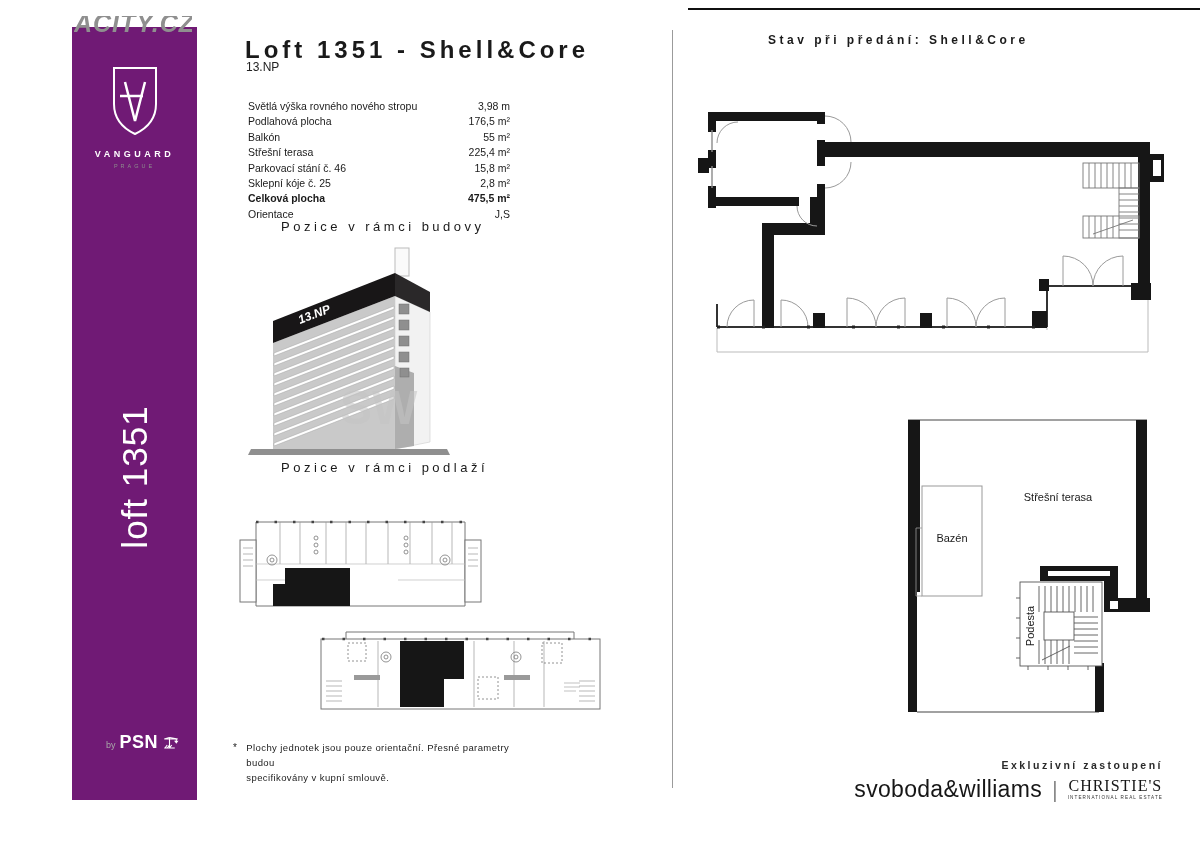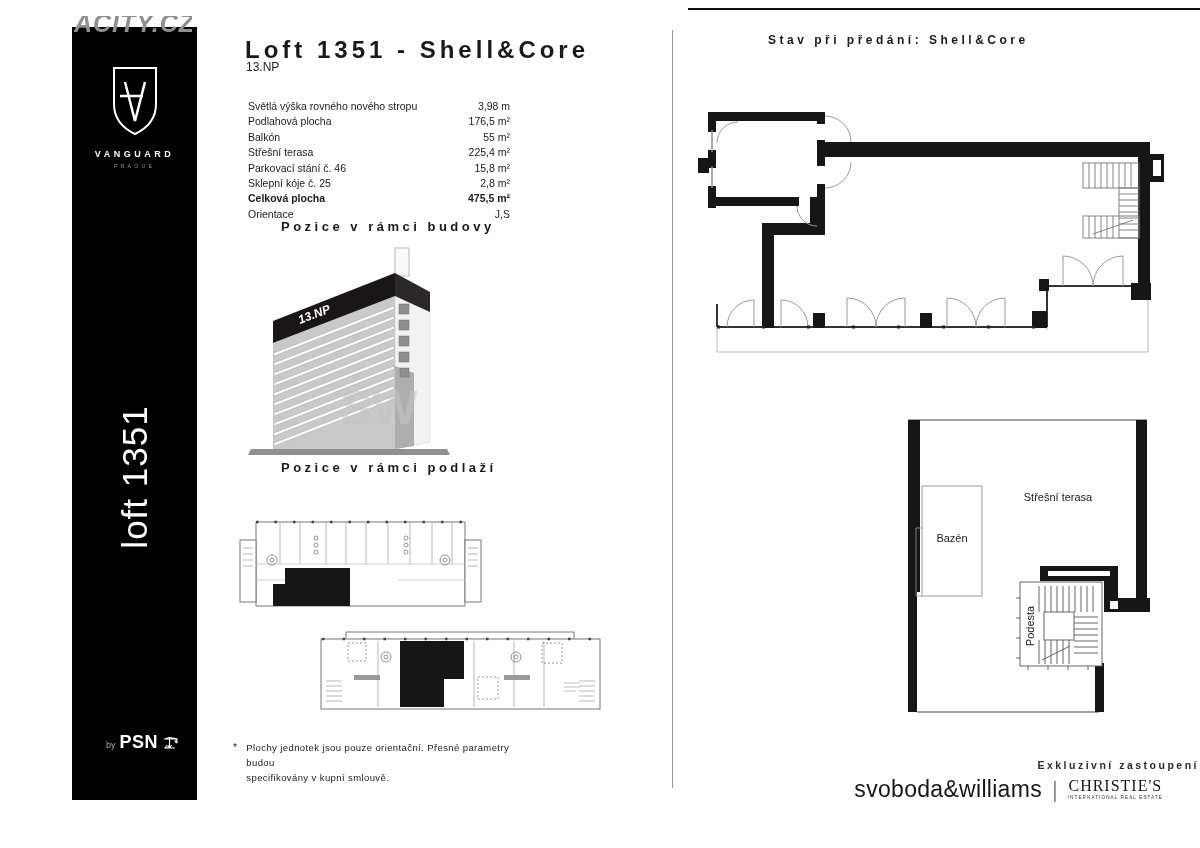--- a/index.html
+++ b/index.html
@@ -4,21 +4,21 @@
 <style>
   html,body{margin:0;padding:0;background:#fff;}
   #page{position:relative;width:1200px;height:848px;background:#ffffff;overflow:hidden;
         font-family:"Liberation Sans", sans-serif;color:#1a1a1a;}
   .abs{position:absolute;}
 
   
   .top-rule{left:688px;top:8px;width:512px;height:2px;background:#101010;}
 
   
-  .sidebar{left:72px;top:27px;width:125px;height:773px;background:#000000;}
+  .sidebar{left:72px;top:27px;width:125px;height:773px;background:#701a75;}
   .wm-top{left:74px;top:16px;width:118px;height:27px;overflow:hidden;z-index:5;}
   .wm-top span{display:block;margin-top:-7px;font-size:25px;font-weight:800;font-style:italic;
                color:#8f8f8f;letter-spacing:1px;white-space:nowrap;}
   .shield{left:38px;top:38px;}
   .brand{left:0;top:122px;width:125px;text-align:center;color:#fff;font-size:9px;
          font-weight:700;letter-spacing:3.5px;}
   .brand-sub{left:0;top:136px;width:125px;text-align:center;color:#8d8d8d;font-size:5.5px;
          letter-spacing:3px;}
   .unit-vert{left:-37px;top:430px;width:200px;text-align:center;color:#fff;font-size:35px;
          font-weight:400;transform:rotate(-90deg);letter-spacing:1px;}
@@ -27,36 +27,36 @@
   .psn-name{color:#fff;font-size:18px;font-weight:800;letter-spacing:.5px;}
   .psn-crane{position:relative;top:2px;}
 
   
   .title{left:245px;top:36px;font-size:24px;font-weight:700;letter-spacing:4px;}
   .floor{left:246px;top:60px;font-size:12px;color:#222;}
   .specs{left:248px;top:99px;width:262px;font-size:10.5px;}
   .spec-row{display:flex;justify-content:space-between;line-height:15.4px;}
   .spec-row .v{text-align:center;}
   .spec-row.bold{font-weight:700;}
-  .h-sec{font-size:13px;font-weight:700;letter-spacing:3.5px;padding-left:36px;}
+  .h-sec{font-size:13px;font-weight:400;letter-spacing:3.5px;padding-left:36px;}
   .h1{left:245px;top:219px;}
   .h2{left:245px;top:460px;}
   .footnote{left:233px;top:740px;width:290px;font-size:9.5px;letter-spacing:.4px;
             line-height:15px;color:#222;display:flex;gap:9px;}
   .footnote .mark{font-size:10px;}
 
   
   .divider{left:672px;top:30px;width:1px;height:758px;background:#9b9b9b;}
 
   
   .r-header{left:768px;top:33px;font-size:12px;font-weight:700;letter-spacing:3.5px;}
 
   
   .excl{left:0;top:759px;width:1163px;text-align:right;font-size:10.5px;font-weight:700;
-        letter-spacing:2.5px;color:#2a2a2a;padding-left:36px;}
+        letter-spacing:2.5px;color:#2a2a2a;}
   .logos{left:0;top:776px;width:1163px;display:flex;justify-content:flex-end;align-items:center;gap:10px;}
   .sw-logo{font-size:23px;color:#161616;letter-spacing:.3px;}
   .logo-sep{font-size:22px;color:#8a8a8a;font-weight:300;}
   .christies{display:flex;flex-direction:column;align-items:center;line-height:1;}
   .christies .c1{font-family:"Liberation Serif", serif;font-size:16px;letter-spacing:1px;color:#161616;}
   .christies .c2{font-size:4.6px;letter-spacing:1.1px;color:#333;margin-top:2px;}
 
   svg text{font-family:"Liberation Sans", sans-serif;}
 </style>
 </head>

